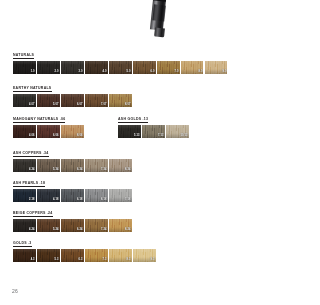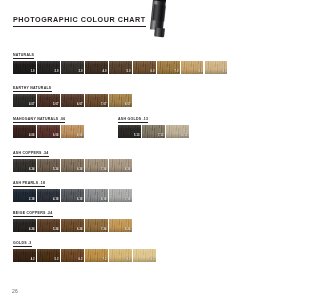--- a/index.html
+++ b/index.html
@@ -144,21 +144,20 @@
     font-size: 5px;
     color: #6d6e70;
     letter-spacing: 0.3px;
   }
 </style>
 </head>
 <body>
 
 <div class="page">
 
-  <div class="title">PHOTOGRAPHIC COLOUR CHART</div>
 
   <div class="tube-wrap">
     <div class="tube-body"></div>
     <div class="tube-label"></div>
     <div class="tube-top"></div>
     <div class="tube-cap"></div>
   </div>
 
   <div id="sections-host">
       <div class="section" style="left: 13px; top: 42px;"><div class="sect-head">NATURALS</div><div class="swatch-row">

